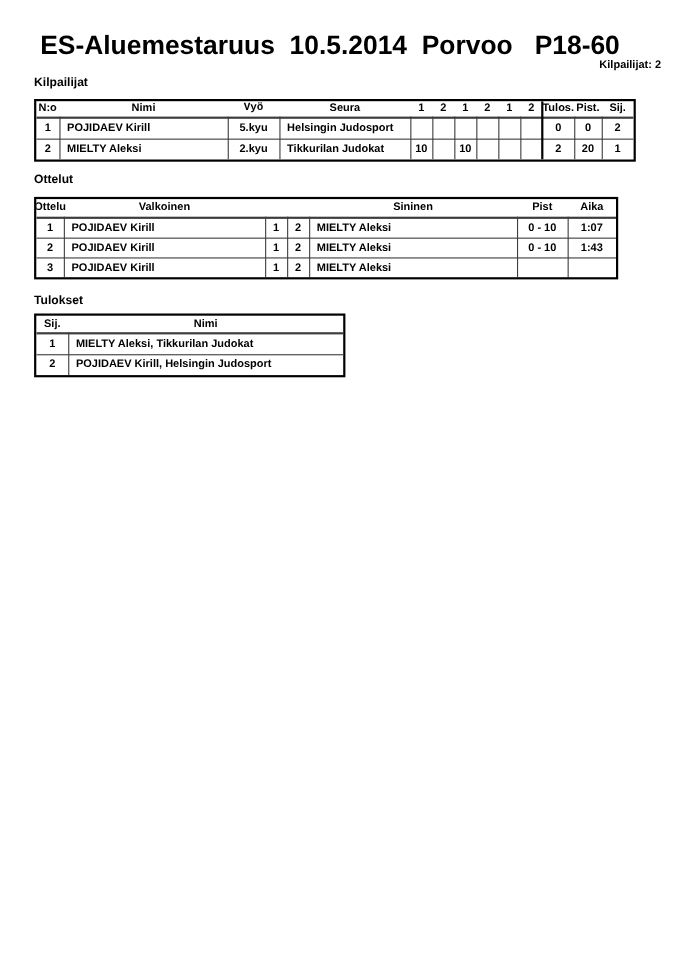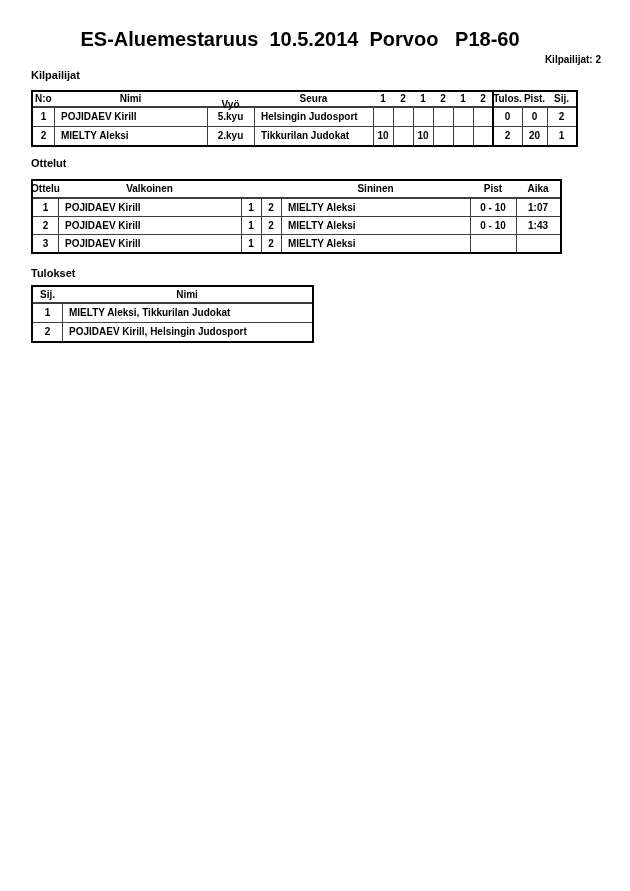--- a/index.html
+++ b/index.html
@@ -1,19 +1,19 @@
 <!DOCTYPE html>
 <html><head>
 <meta charset="utf-8">
 <style>
   html,body{margin:0;padding:0;background:#fff;}
   .page{position:relative;width:630px;height:891px;background:#ffffff;overflow:hidden;
         font-family:"Liberation Sans",sans-serif;color:#000;}
   .title{position:absolute;top:28px;left:0;width:600px;text-align:center;
-         font-size:20px;font-weight:bold;white-space:pre;letter-spacing:0px;}
+         font-size:24px;font-weight:bold;white-space:pre;letter-spacing:0px;}
   .count{position:absolute;top:54px;right:29px;font-size:10px;font-weight:bold;}
   .sec{position:absolute;font-size:11px;font-weight:bold;white-space:nowrap;}
   #h-kilpailijat{left:31px;top:69px;width:462px;}
   #h-ottelut{left:31px;top:157px;width:527px;}
   #h-tulokset{left:31px;top:267px;width:279px;}
   .tbl{position:absolute;border:2px solid #000;background:#fff;overflow:hidden;}
   .tbl > div{position:absolute;}
   .hline{background:#3d3d3d;}
   .rline{background:#3d3d3d;}
   .vline{background:#3d3d3d;}
@@ -42,21 +42,21 @@
       <div class="vline" style="left: 360px; top: 14px; width: 1px; height: 39px;"></div>
       <div class="vline" style="left: 380px; top: 14px; width: 1px; height: 39px;"></div>
       <div class="vline" style="left: 400px; top: 14px; width: 1px; height: 39px;"></div>
       <div class="vline" style="left: 420px; top: 14px; width: 1px; height: 39px;"></div>
       <div class="vline" style="left: 440px; top: 14px; width: 1px; height: 39px;"></div>
       <div class="vline" style="left: 489px; top: 14px; width: 1px; height: 39px;"></div>
       <div class="vline" style="left: 514px; top: 14px; width: 1px; height: 39px;"></div>
       <div class="vthick" style="left: 459px; top: 0px; width: 2px; height: 53px;"></div>
       <div class="hcell a-l" style="left: 0px; top: 0px; width: 21px; height: 14px;">N:o</div>
       <div class="hcell a-c" style="left: 21px; top: 0px; width: 153px; height: 14px;">Nimi</div>
-      <div class="hcell a-c" style="left: 174px; top: 0px; width: 47px; height: 26px;">Vyö</div>
+      <div class="hcell a-c" style="left: 174px; top: 0px; width: 47px; height: 14px; font-family: Liberation Mono, monospace;">Vyö</div>
       <div class="hcell a-c" style="left: 221px; top: 0px; width: 119px; height: 14px;">Seura</div>
       <div class="hcell a-c" style="left: 340px; top: 0px; width: 20px; height: 14px;">1</div>
       <div class="hcell a-c" style="left: 360px; top: 0px; width: 20px; height: 14px;">2</div>
       <div class="hcell a-c" style="left: 380px; top: 0px; width: 20px; height: 14px;">1</div>
       <div class="hcell a-c" style="left: 400px; top: 0px; width: 20px; height: 14px;">2</div>
       <div class="hcell a-c" style="left: 420px; top: 0px; width: 20px; height: 14px;">1</div>
       <div class="hcell a-c" style="left: 440px; top: 0px; width: 20px; height: 14px;">2</div>
       <div class="hcell a-c" style="left: 460px; top: 0px; width: 29px; height: 14px;">Tulos.</div>
       <div class="hcell a-c" style="left: 489px; top: 0px; width: 25px; height: 14px;">Pist.</div>
       <div class="hcell a-c" style="left: 514px; top: 0px; width: 29px; height: 14px;">Sij.</div>

